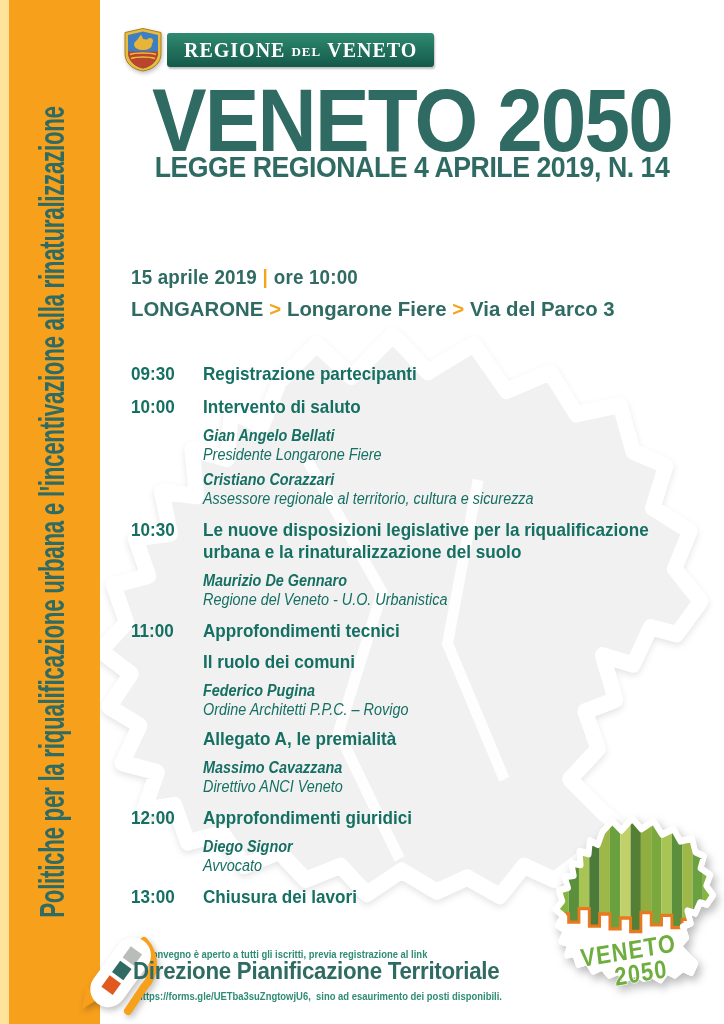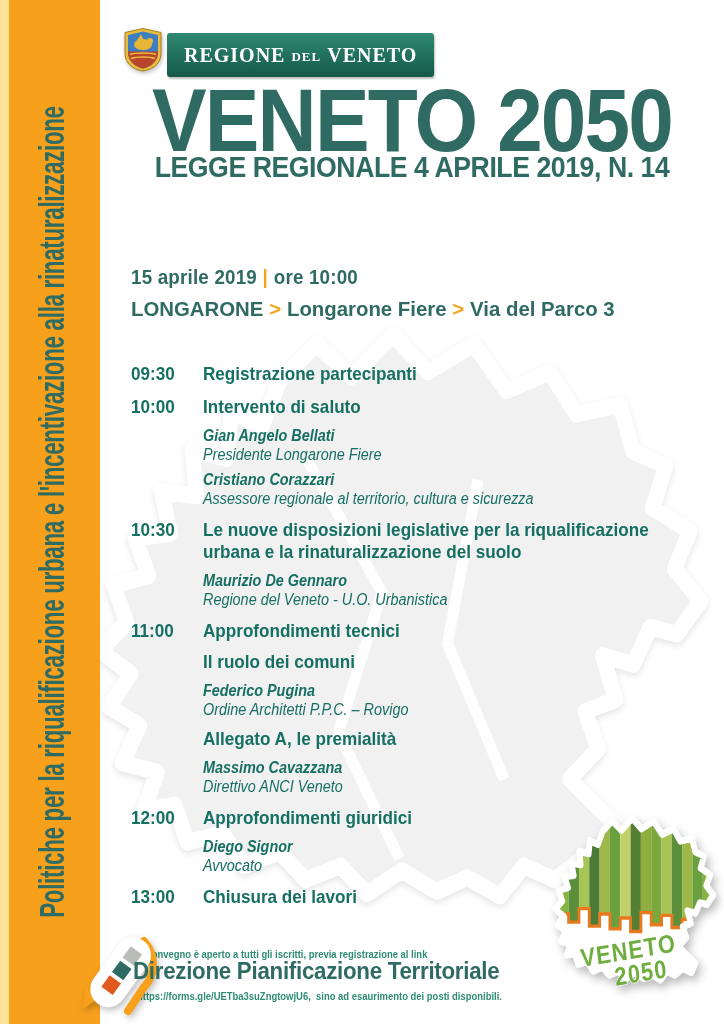--- a/index.html
+++ b/index.html
@@ -22,21 +22,21 @@
   }
   
   .watermark{
     position:absolute;left:72px;top:316px;width:655px;height:702px;
     filter:drop-shadow(0 3px 3px rgba(0,0,0,0.10));
     pointer-events:none;
   }
   
   .crest{position:absolute;left:124px;top:27px;width:38px;height:45px;filter:drop-shadow(1px 2px 2px rgba(0,0,0,.25));}
   .banner{
-    position:absolute;left:167px;top:33px;height:44px;padding:0 17px;
+    position:absolute;left:167px;top:33px;height:34px;padding:0 17px;
     display:flex;align-items:center;border-radius:3px;
     background:linear-gradient(180deg,var(--banner-teal-1),var(--banner-teal-2));
     box-shadow:1px 2px 2px rgba(0,0,0,.25);
     font-family:"Liberation Serif",serif;color:#fff;letter-spacing:1px;
   }
   .banner .w1,.banner .w3{font-size:20px;font-weight:700;}
   .banner .w2{font-size:13px;font-weight:700;margin:3px 6px 0 6px;}
   .title{
     position:absolute;left:100px;top:74px;width:624px;text-align:center;
     font-size:89px;font-weight:700;line-height:92px;color:var(--teal-dark);

